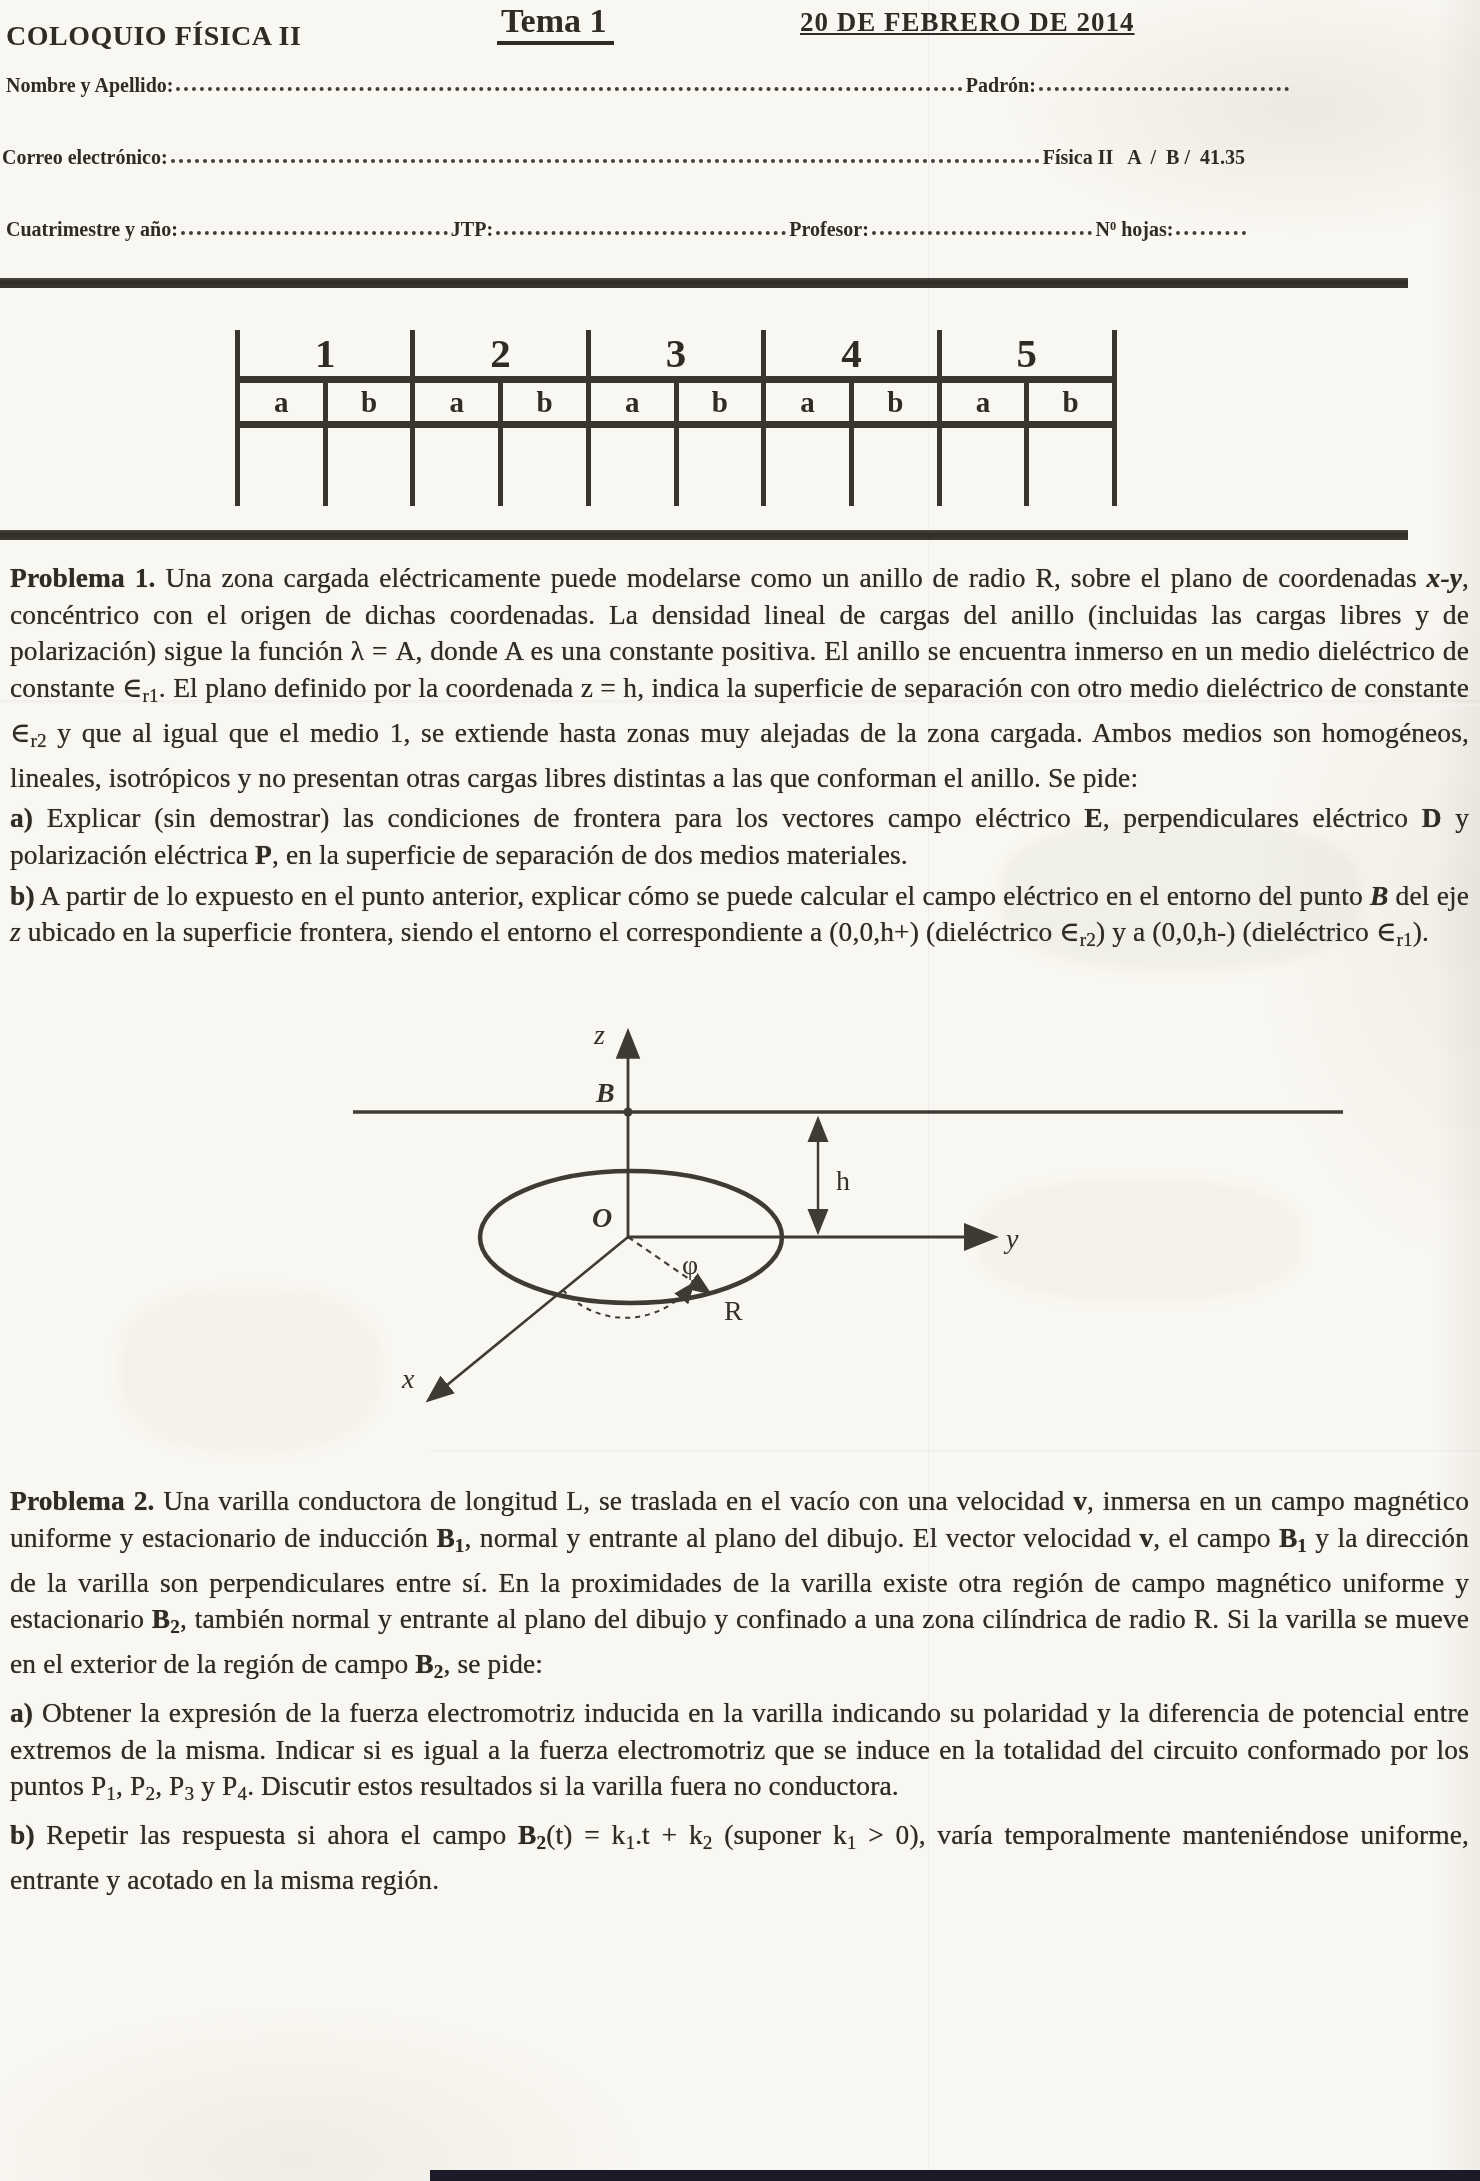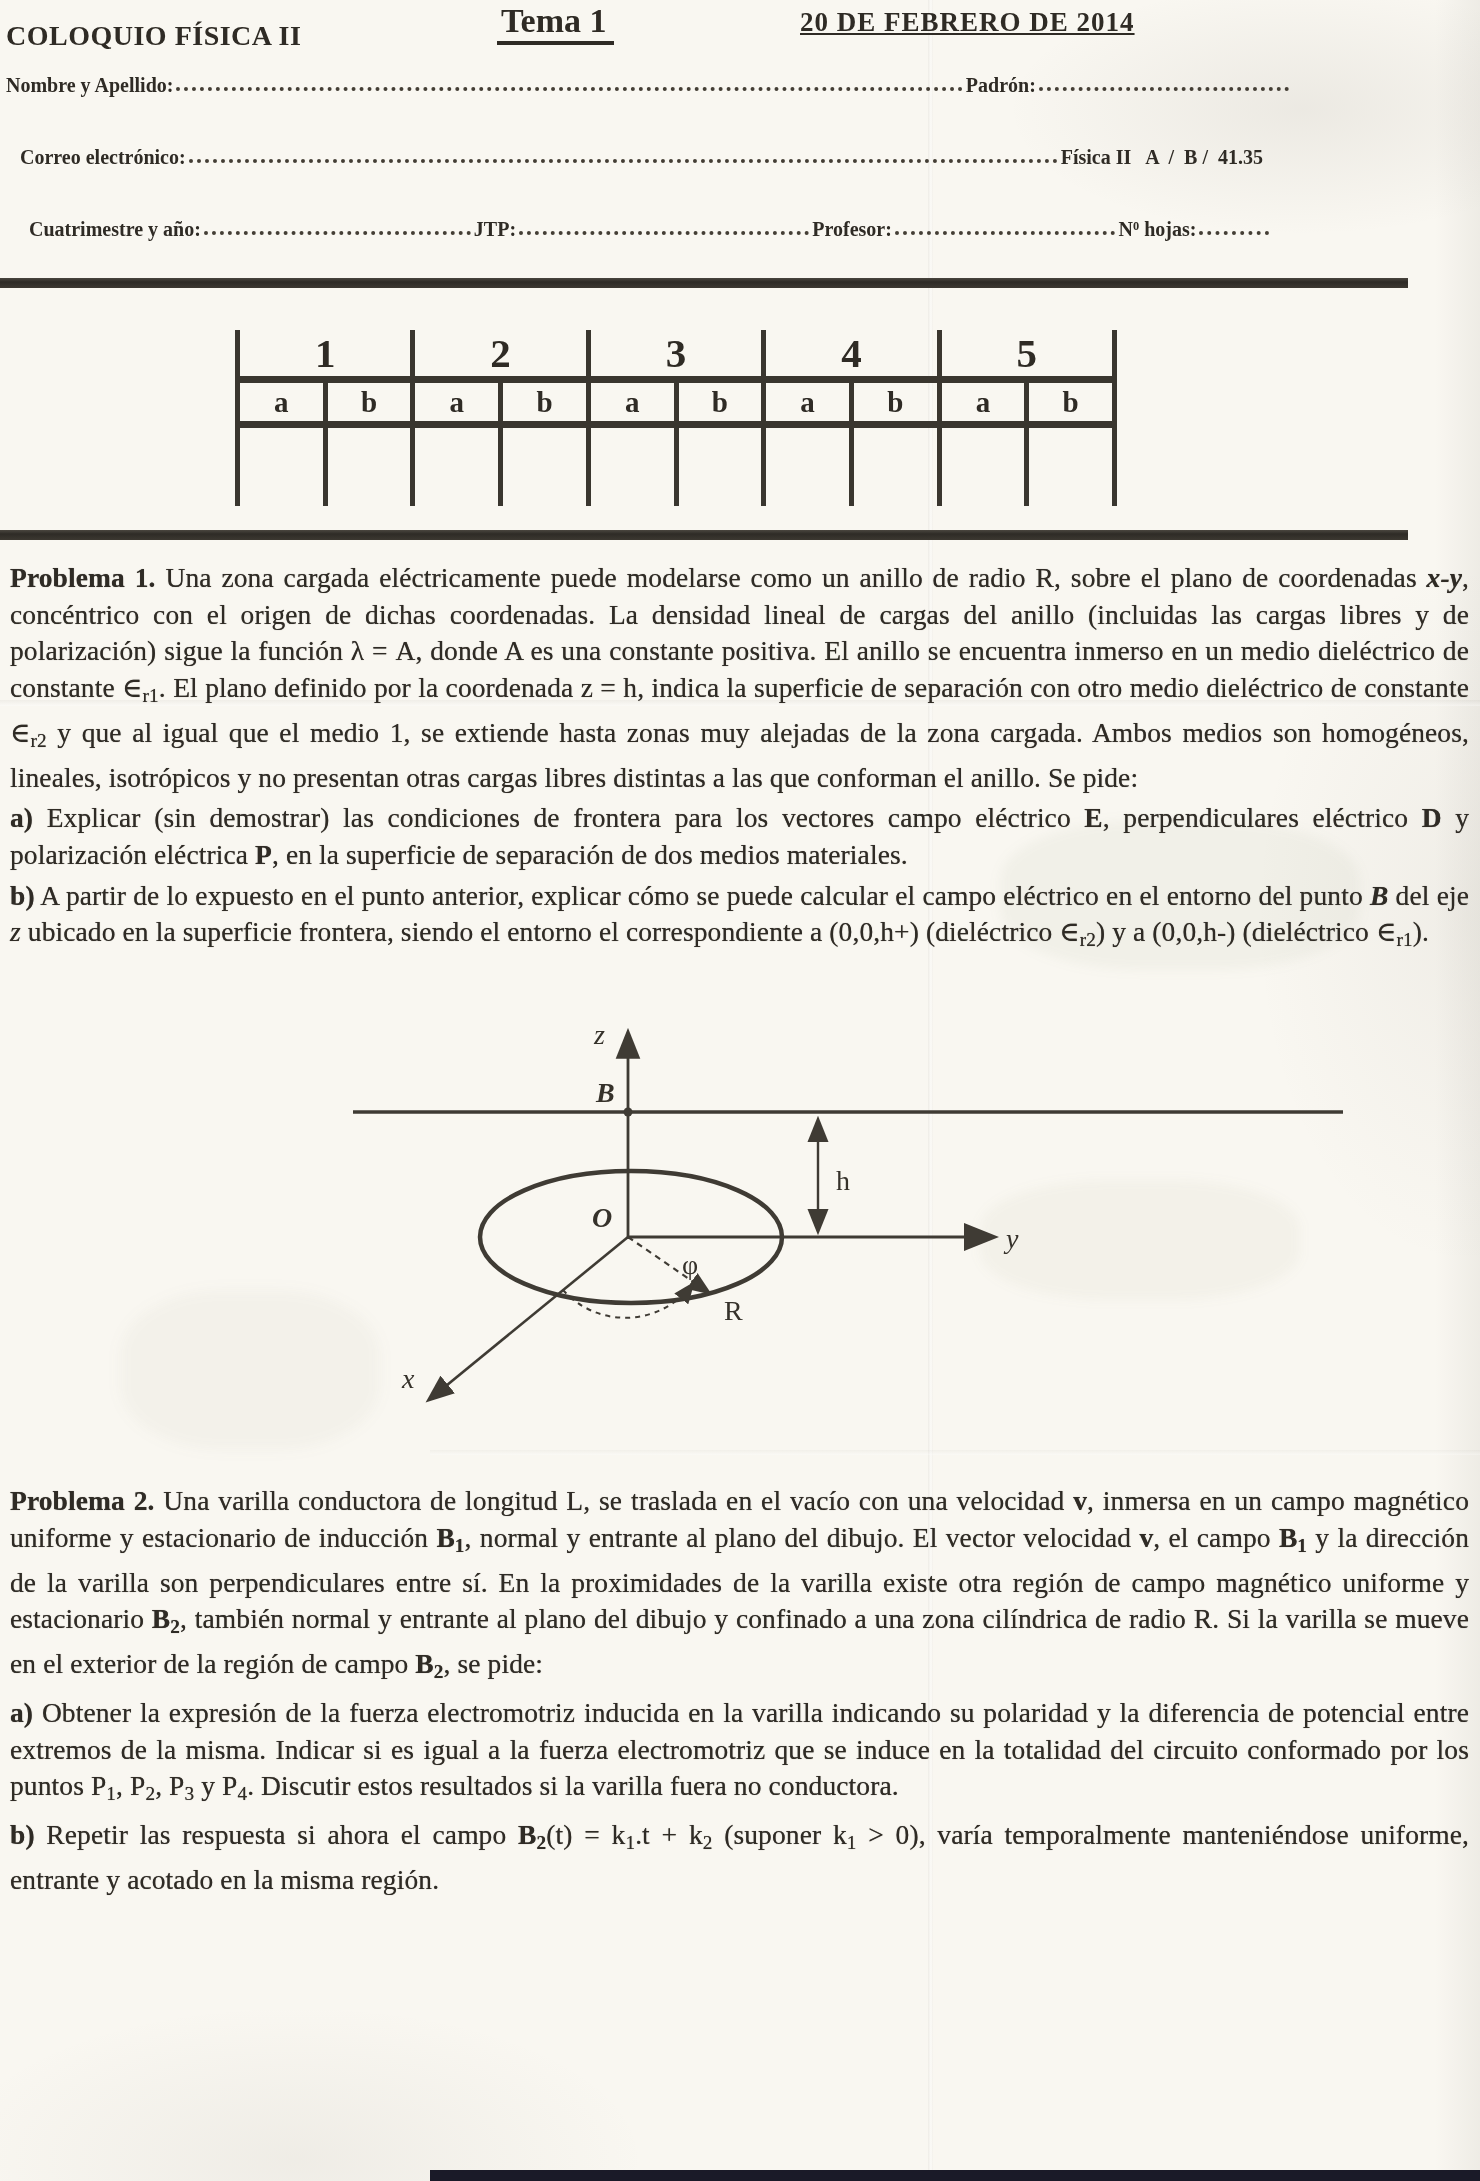--- a/index.html
+++ b/index.html
@@ -43,22 +43,22 @@
   
   .hdr-course{position:absolute;left:6px;top:20px;font-size:28px;font-weight:bold;letter-spacing:0.5px;}
   .hdr-tema{position:absolute;left:497px;top:2px;font-size:34px;font-weight:bold;border-bottom:4px solid #2f2b25;padding:0 8px 1px 4px;}
   .hdr-date{position:absolute;left:800px;top:7px;font-size:27px;font-weight:bold;letter-spacing:1px;text-decoration:underline;}
 
   
   .form-line{position:absolute;display:flex;align-items:flex-end;font-weight:bold;font-size:20px;}
   .fl-label{white-space:pre;}
   .leader{border-bottom:4px dotted #443e35;align-self:flex-end;margin:0 3px 6px 3px;height:4px;}
   .form-line-1{left:6px;top:74px;width:1286px;}
-  .form-line-2{left:20px;top:146px;width:1243px;}
-  .form-line-3{left:6px;top:218px;width:1243px;margin-left:23px;}
+  .form-line-2{left:2px;top:146px;width:1243px;}
+  .form-line-3{left:6px;top:218px;width:1243px;}
 
   
   .rule{position:absolute;left:0;height:10px;background:linear-gradient(to bottom,#4a463f,#2e2b26 40%,#3c3831);}
   .rule-1{top:278px;width:1408px;}
   .rule-2{top:530px;width:1408px;}
 
   
   .grid{position:absolute;left:235px;top:330px;width:882px;}
   .grid-row{display:flex;}
   .grid-nums{height:53px;border-bottom:7px solid var(--ink);}

